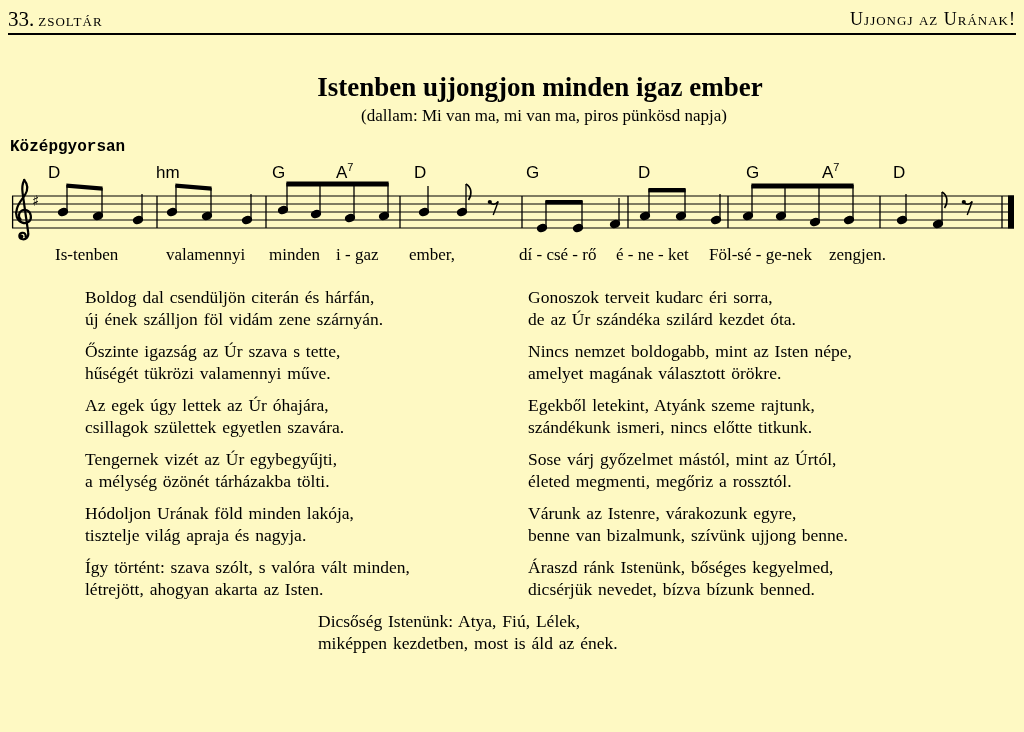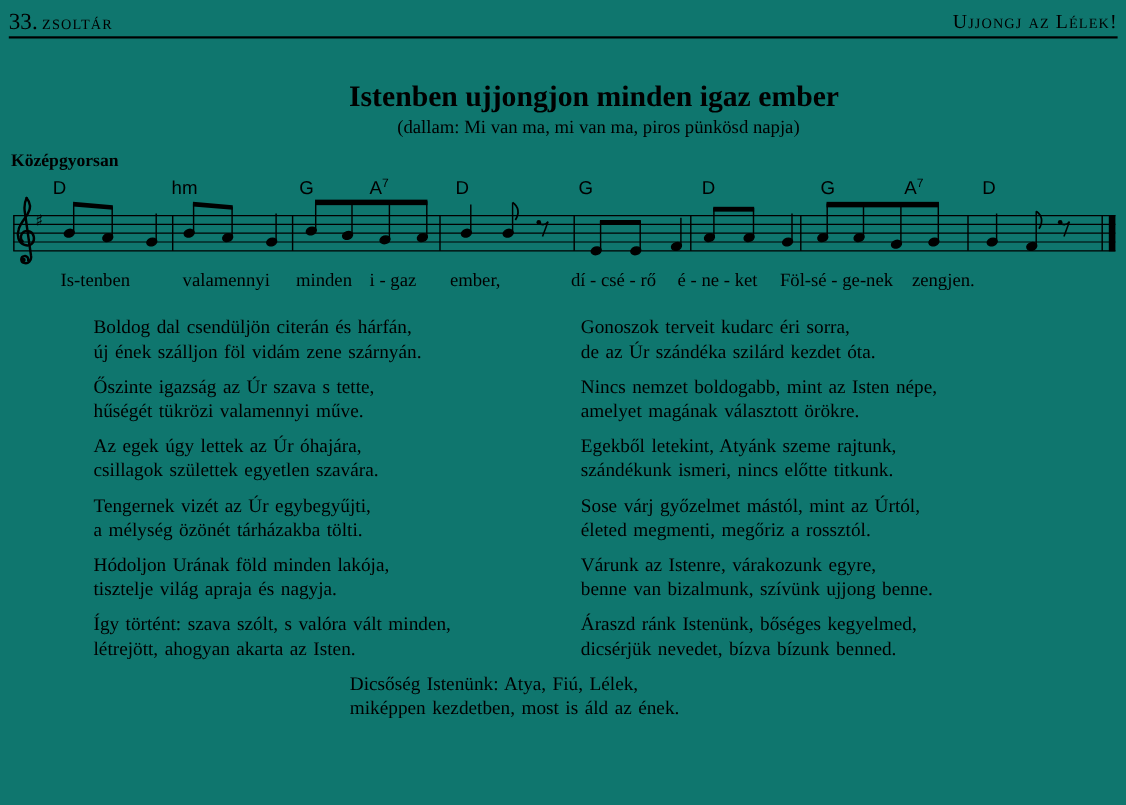--- a/index.html
+++ b/index.html
@@ -1,33 +1,33 @@
 <!DOCTYPE html>
 <html><head>
 <meta charset="utf-8">
 <style>
   html,body{margin:0;padding:0;background:#fff;}
-  .page{position:relative;width:1024px;height:732px;background:#0f766e;color:#000;
+  .page{position:relative;width:1024px;height:732px;background:#fef9c3;color:#000;
         font-family:"Liberation Serif",serif;overflow:hidden;}
 
   
   .rh-left{position:absolute;top:7px;left:8px;white-space:nowrap;}
   .rh-num{font-size:21px;}
   .sc{font-variant:small-caps;font-size:18px;letter-spacing:1px;}
   .rh-right{position:absolute;top:9px;right:8px;white-space:nowrap;}
   .rule{position:absolute;top:33px;left:8px;right:8px;height:1.6px;background:#000;}
 
   
   .title{position:absolute;top:72px;left:0;width:100%;text-align:center;
          font-size:27px;font-weight:bold;margin-left:28px;}
   .subtitle{position:absolute;top:106px;left:0;width:100%;text-align:center;font-size:17px;padding-left:32px;}
 
   
   .score{position:absolute;top:135px;left:0;right:0;height:140px;}
-  .tempo{position:absolute;top:3px;left:10px;font-family:Liberation Serif, serif;
+  .tempo{position:absolute;top:3px;left:10px;font-family:Liberation Mono, monospace;
          font-size:16px;font-weight:600;}
   .chord{position:absolute;top:26px;font-family:"Liberation Sans",sans-serif;
          font-size:17px;font-weight:500;white-space:nowrap;}
   .chord sup{font-size:11px;}
   .staff{position:absolute;top:25px;left:0;}
   .sharp{font-family:"DejaVu Sans",sans-serif;font-size:15px;}
   .lyrics{position:absolute;top:110px;left:0;right:0;height:24px;}
   .syll{position:absolute;top:0;font-size:17px;white-space:nowrap;}
 
   
@@ -39,21 +39,21 @@
 </style>
 </head>
 <body>
 
 <div class="page">
 
   <div class="rh-left">
     <span class="rh-num">33.</span>
     <span class="sc">zsoltár</span>
   </div>
-  <div class="rh-right sc">Ujjongj az Lélek!</div>
+  <div class="rh-right sc">Ujjongj az Urának!</div>
   <div class="rule"></div>
 
   <div class="title">Istenben ujjongjon minden igaz ember</div>
   <div class="subtitle">(dallam: Mi van ma, mi van ma, piros pünkösd napja)</div>
 
   <div class="score">
     <div class="tempo">Középgyorsan</div>
 
     <div>
       <span class="chord" style="left:48px"><span>D</span><sup></sup></span>

